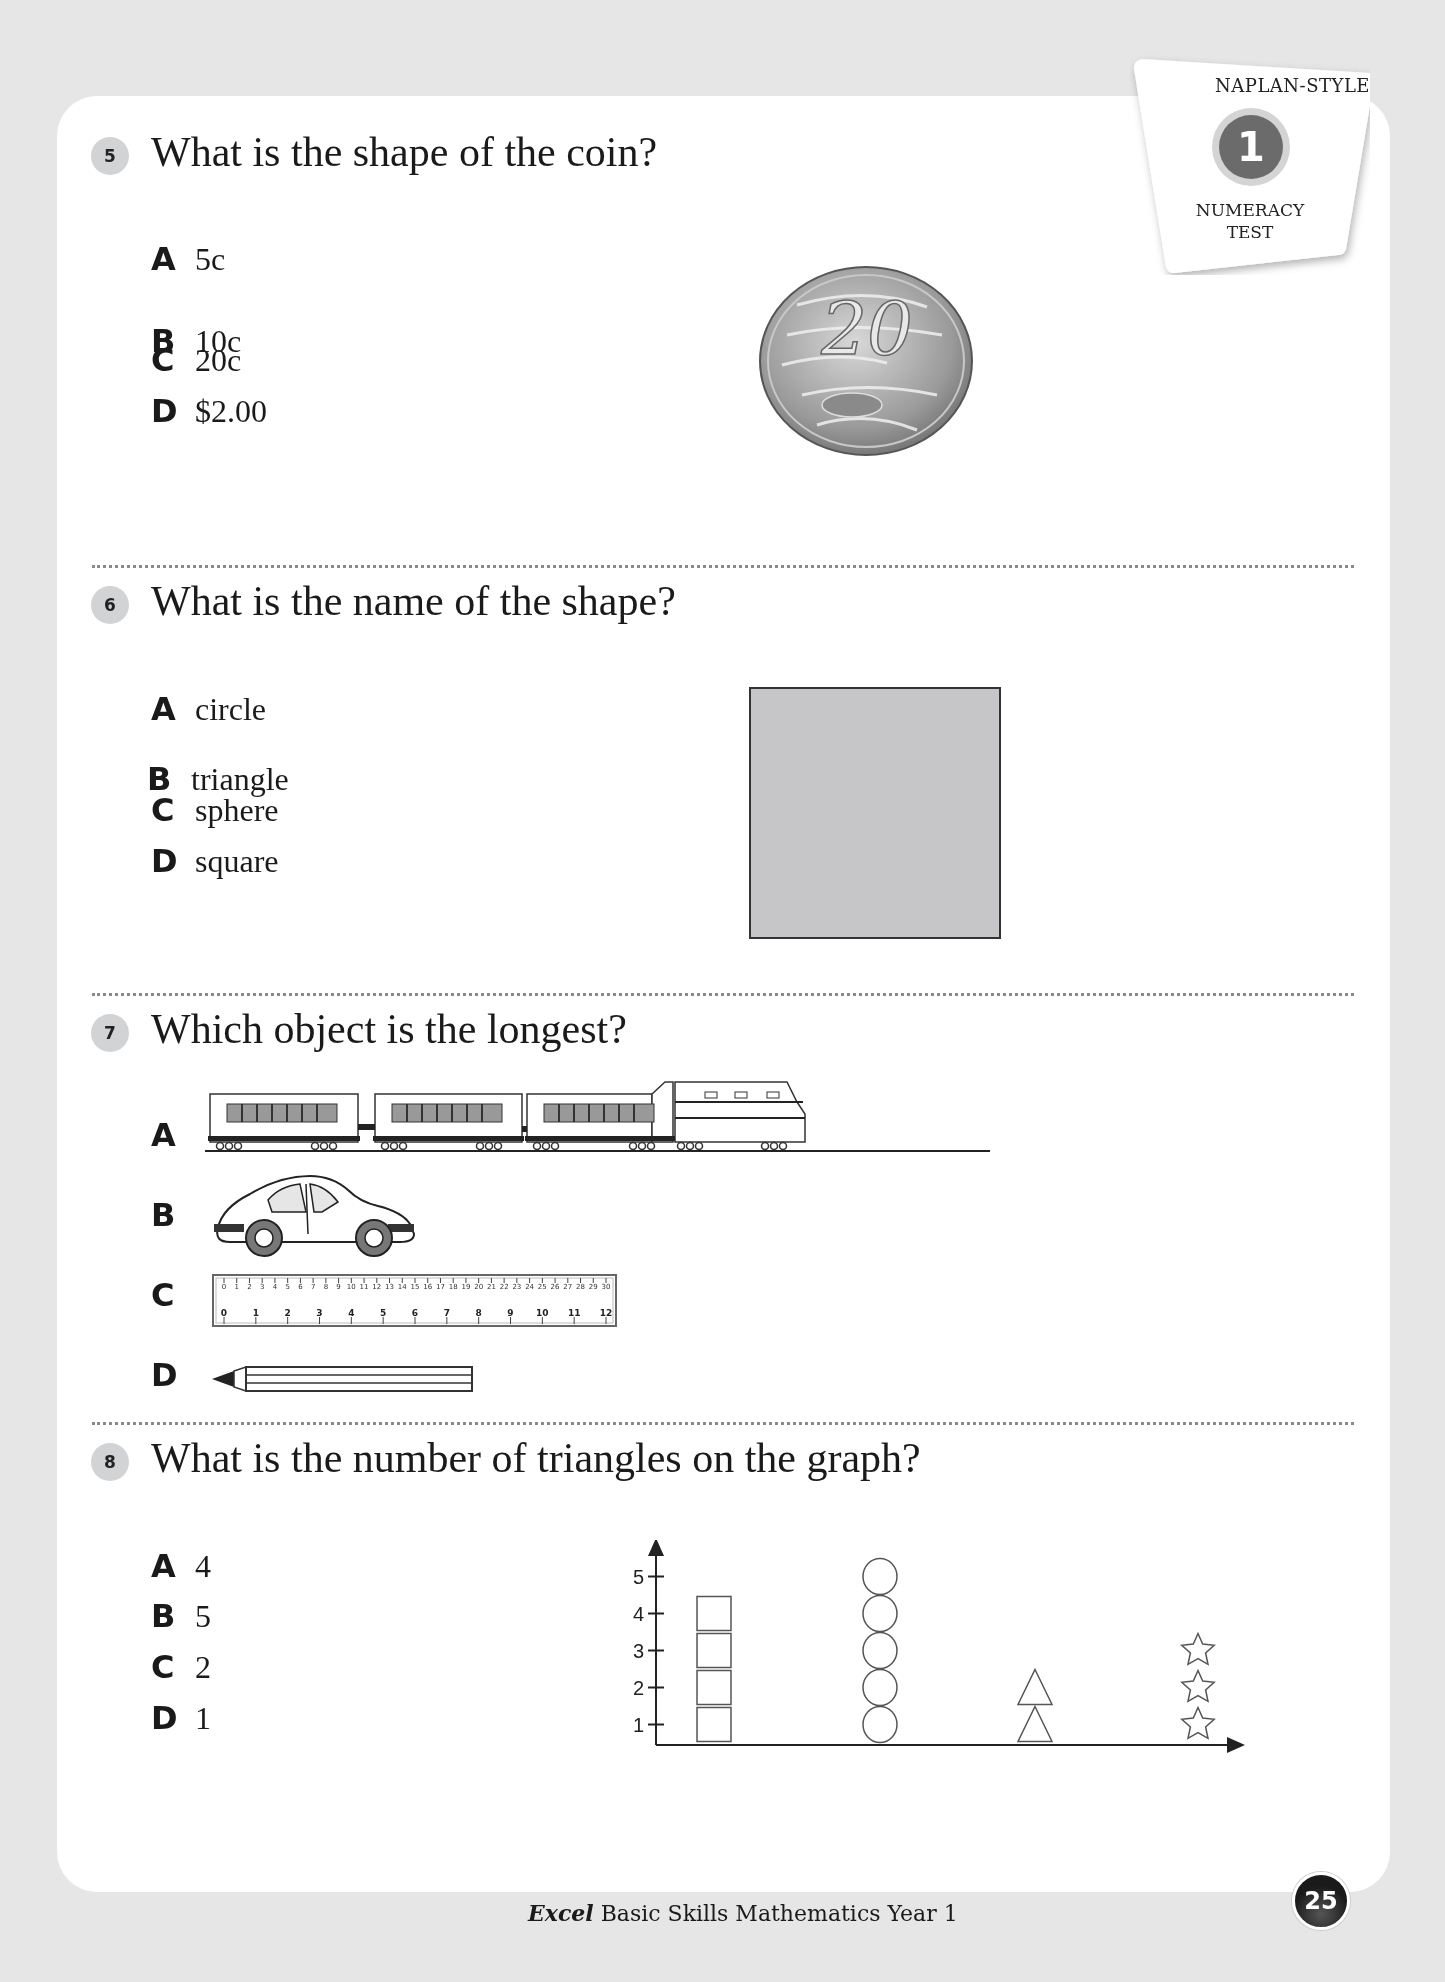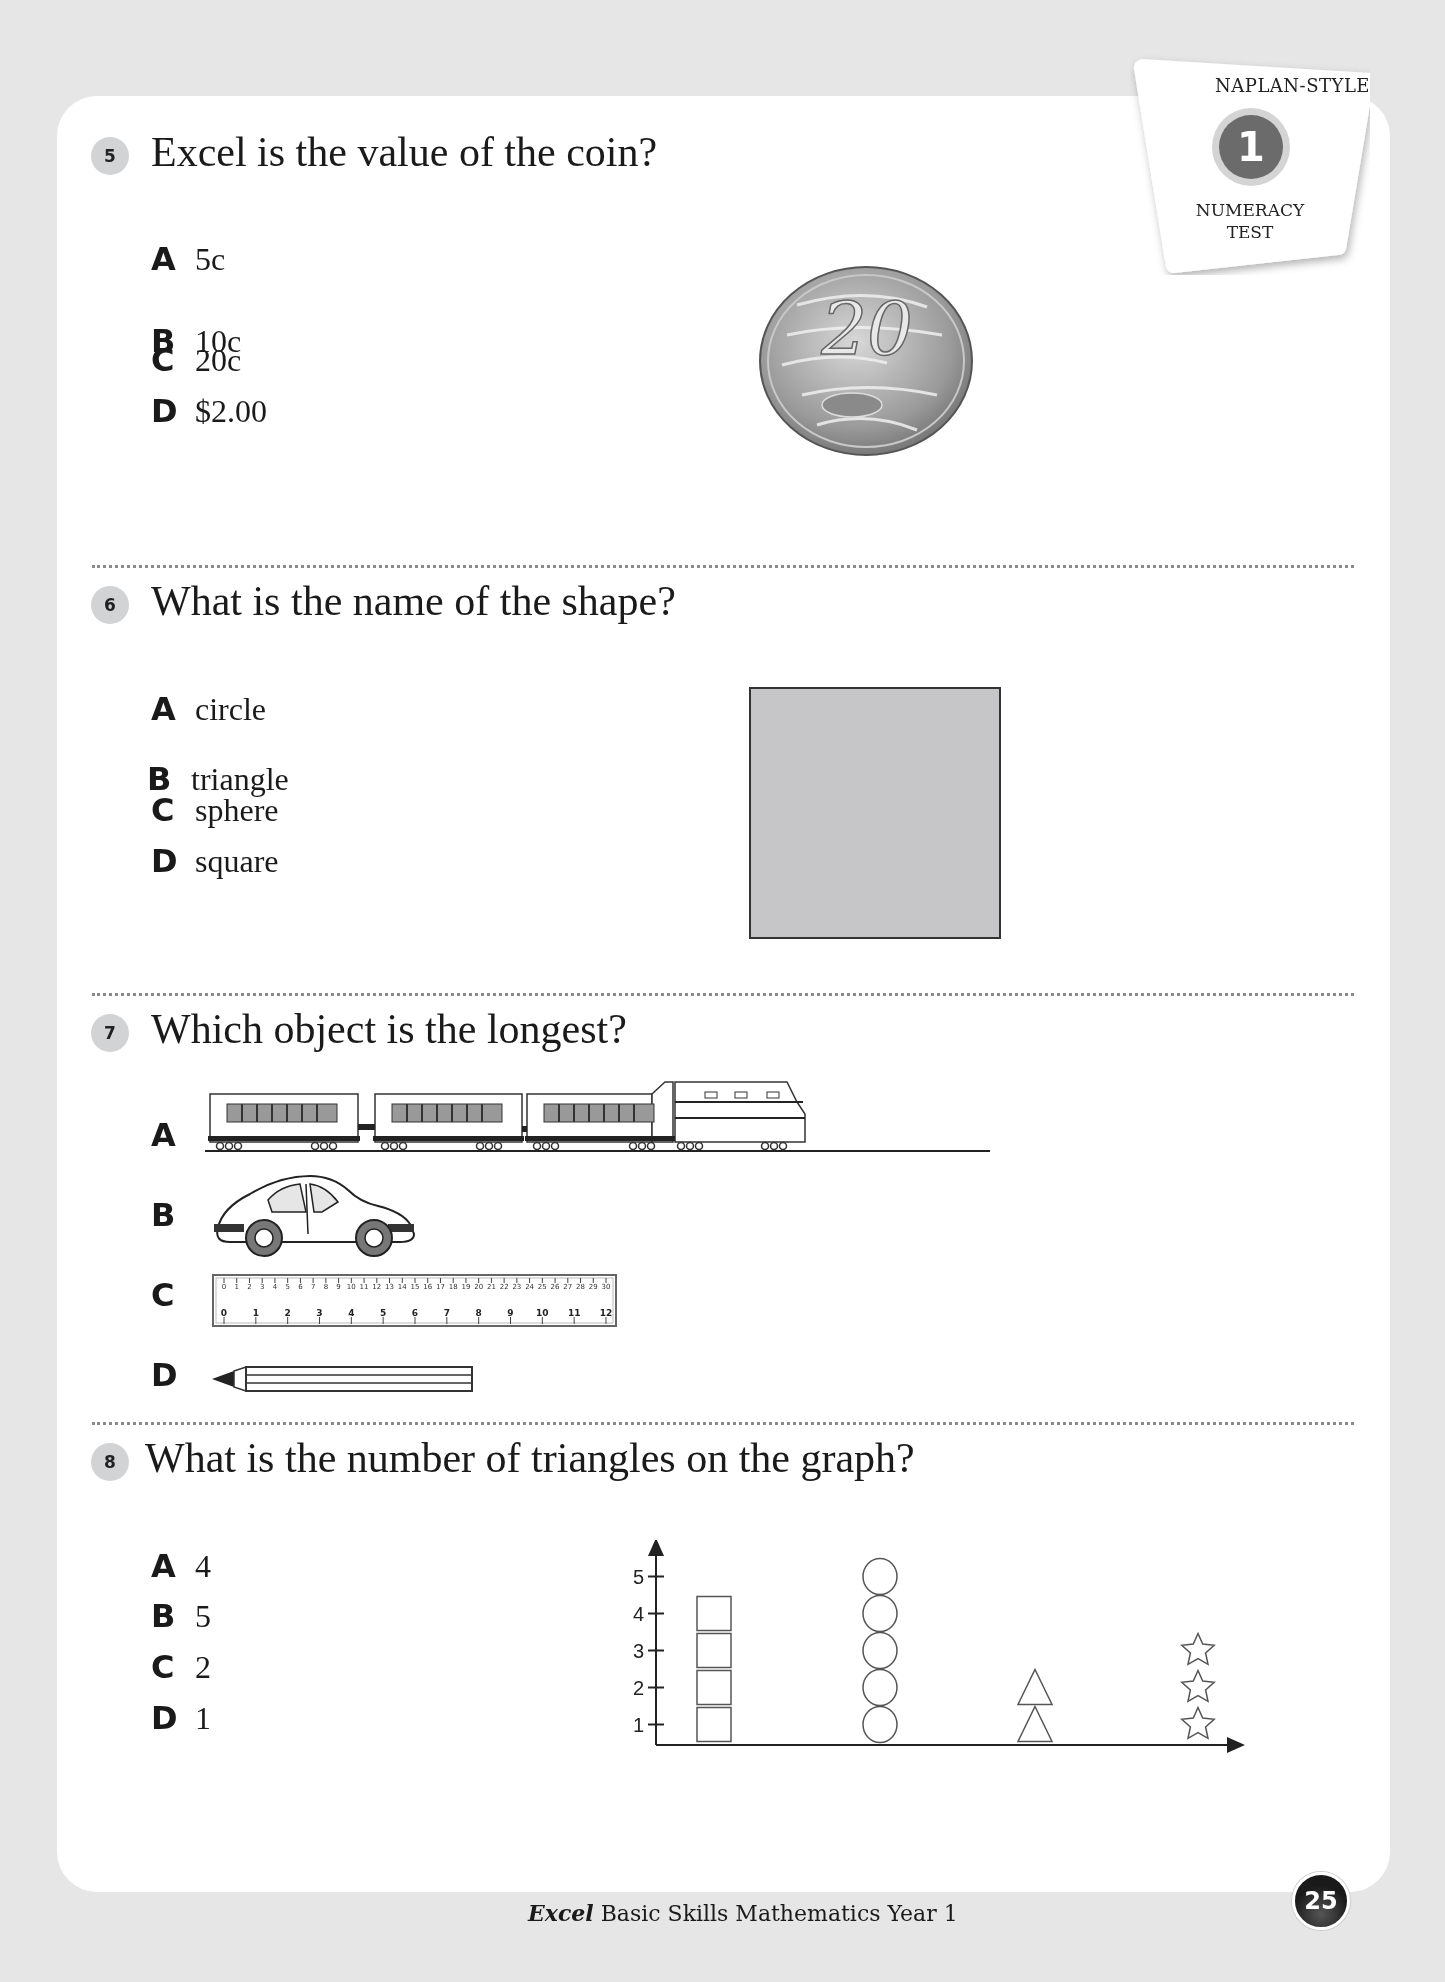--- a/index.html
+++ b/index.html
@@ -92,21 +92,21 @@
   <div class="naplan-circle-outer"></div>
   <div class="naplan-circle">1</div>
   <div class="naplan-bottom">
     <div>NUMERACY</div>
     <div>TEST</div>
   </div>
 </div>
 
 <section>
   <div class="q-num" style="left:91px; top:137px;">5</div>
-  <div class="q-text" style="left:151px; top:128px;">Excel is the value of the coin?</div>
+  <div class="q-text" style="left:151px; top:128px;">What is the shape of the coin?</div>
 
   <div class="opt" style="left:151px; top:232px;">
     <span class="opt-letter">A</span><span class="opt-value">5c</span>
   </div>
   <div class="opt" style="left:151px; top:282px;margin-top:32px;">
     <span class="opt-letter">B</span><span class="opt-value">10c</span>
   </div>
   <div class="opt" style="left:151px; top:333px;">
     <span class="opt-letter">C</span><span class="opt-value">20c</span>
   </div>
@@ -366,21 +366,21 @@
     <rect x="36" y="1" width="226" height="24" fill="#fff" stroke="#333" stroke-width="2"></rect>
     <line x1="36" y1="9" x2="262" y2="9" stroke="#333" stroke-width="1.5"></line>
     <line x1="36" y1="17" x2="262" y2="17" stroke="#333" stroke-width="1.5"></line>
   </svg>
 </section>
 
 <div class="divider" style="top:1422px;"></div>
 
 <section>
   <div class="q-num" style="left:91px; top:1443px;">8</div>
-  <div class="q-text" style="left:145px; top:1434px;">What is the number of triangles on the graph?</div>
+  <div class="q-text" style="left:151px; top:1434px;">What is the number of triangles on the graph?</div>
 
   <div class="opt" style="left:151px; top:1539px;">
     <span class="opt-letter">A</span><span class="opt-value">4</span>
   </div>
   <div class="opt" style="left:151px; top:1589px;">
     <span class="opt-letter">B</span><span class="opt-value">5</span>
   </div>
   <div class="opt" style="left:151px; top:1640px;">
     <span class="opt-letter">C</span><span class="opt-value">2</span>
   </div>

